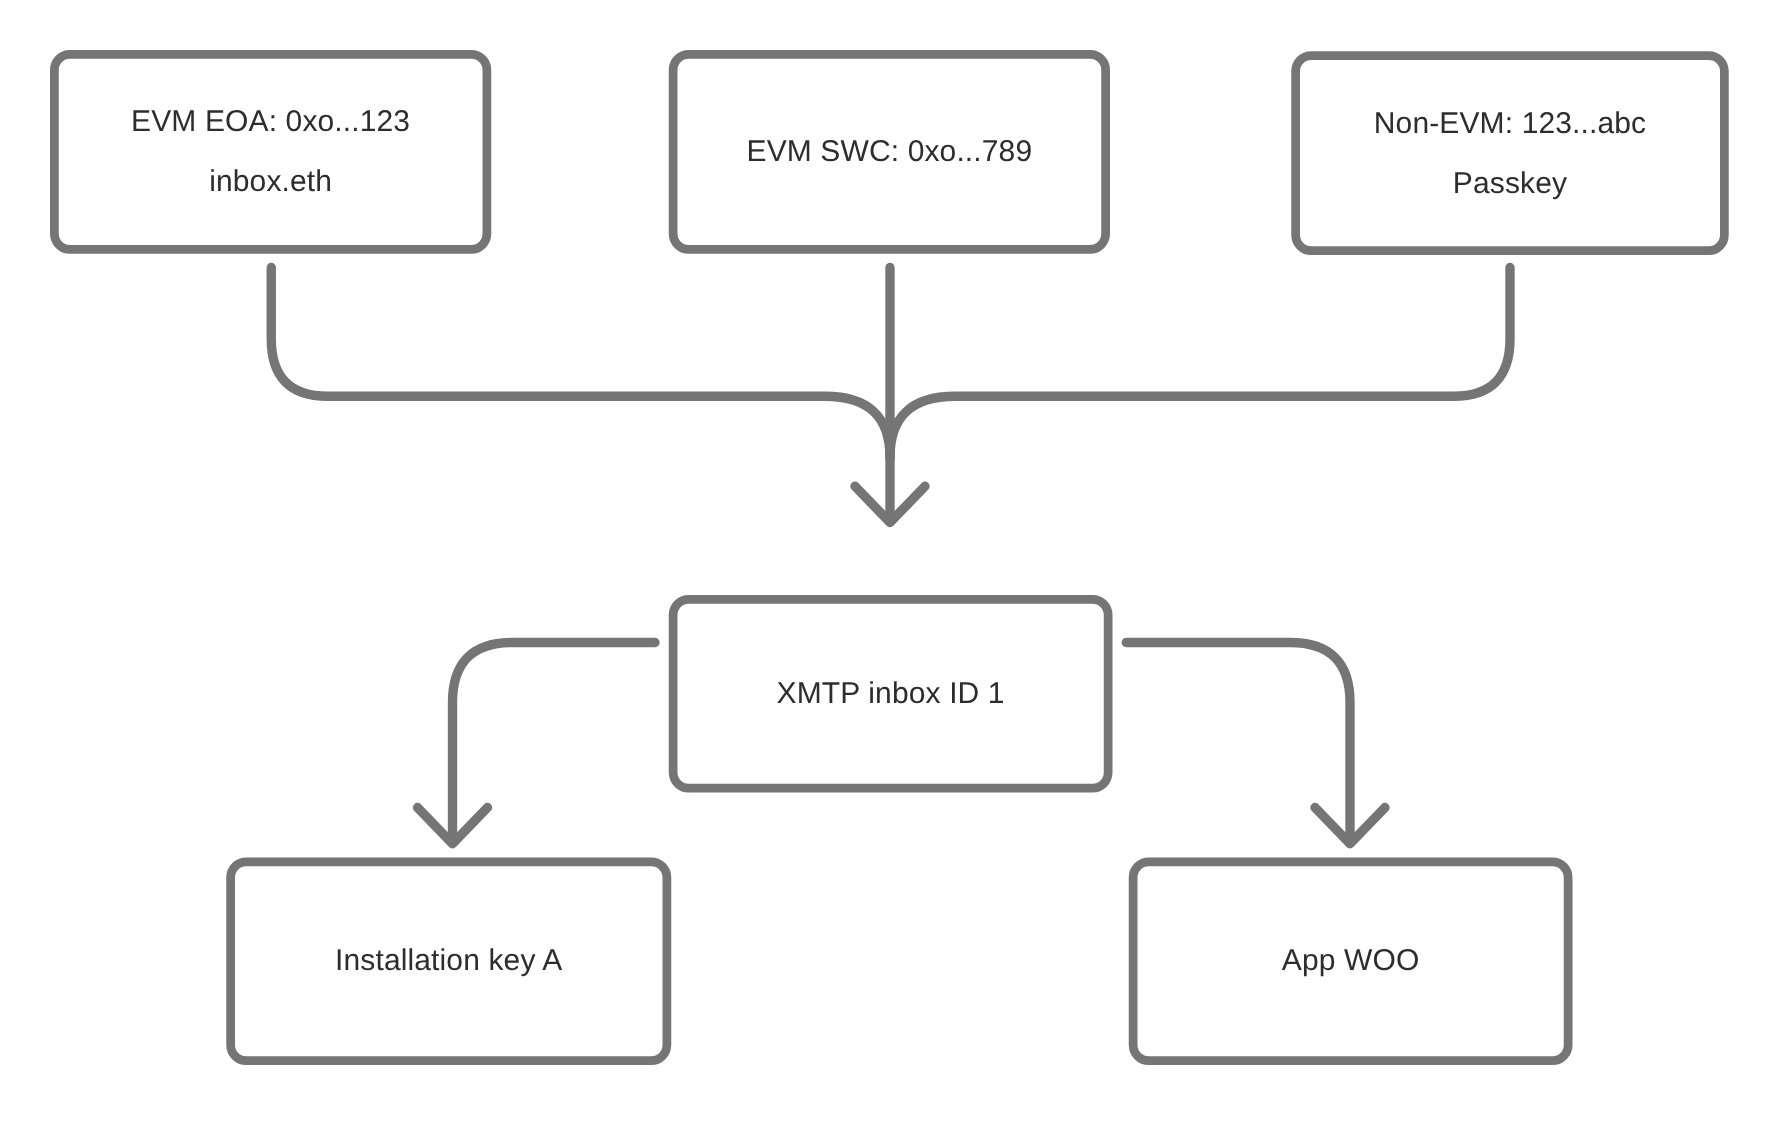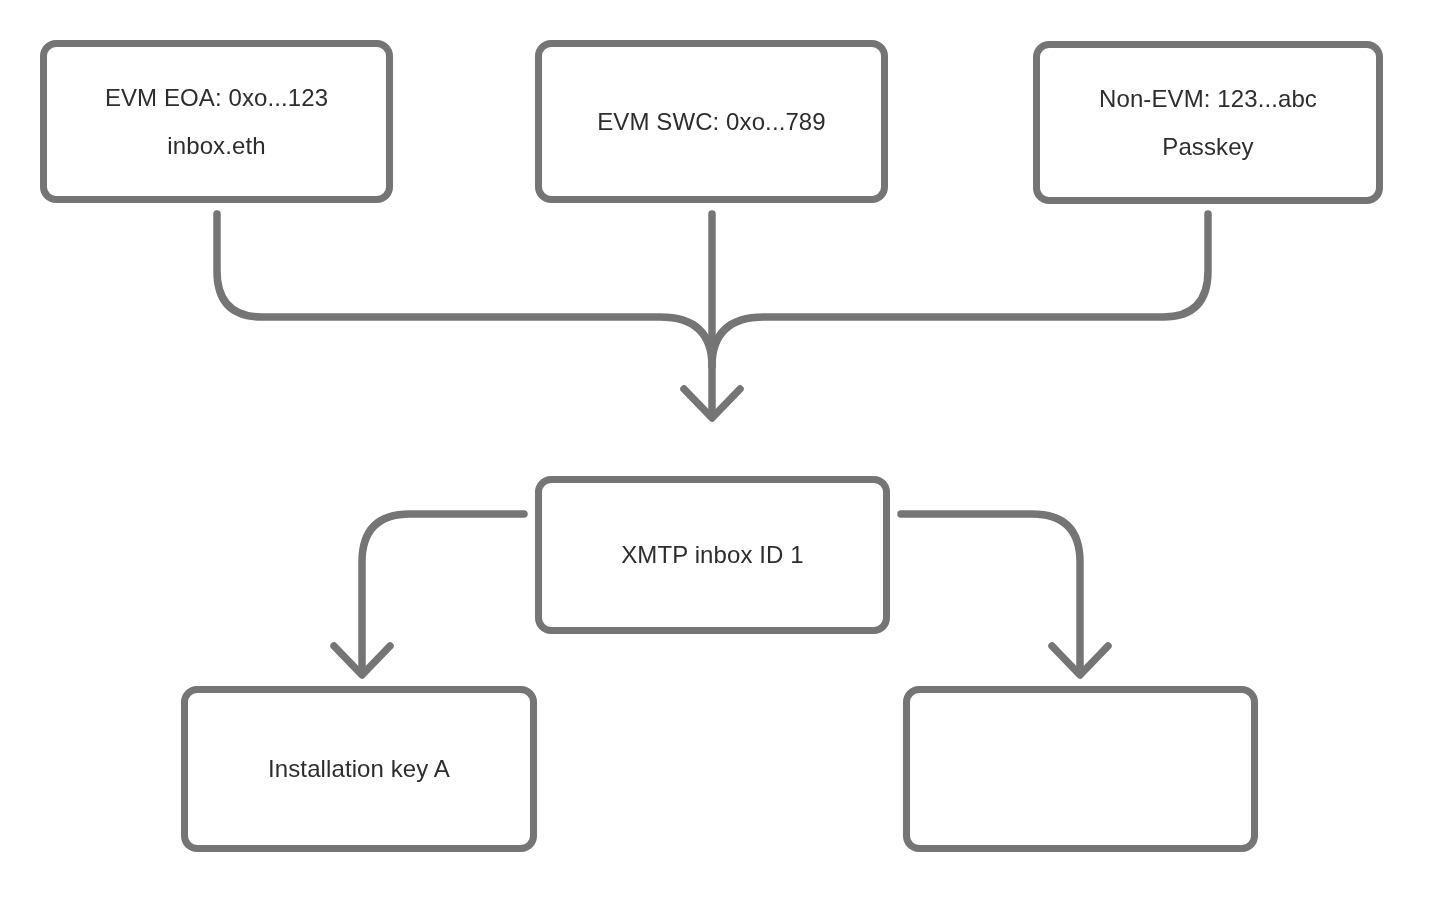--- a/index.html
+++ b/index.html
@@ -84,15 +84,16 @@
   <div class="node" style="left:535px; top:456px; width:355px; height:158px;margin-top:20px;">
     <div class="node-line">XMTP inbox ID 1</div>
 
   </div>
 
   <div class="node" style="left:181px; top:686px; width:356px; height:166px;">
     <div class="node-line">Installation key A</div>
   </div>
 
   <div class="node" style="left:903px; top:686px; width:355px; height:166px;">
+    <div class="node-line">App WOO</div>
   </div>
 
 </div>
 
 </body></html>

